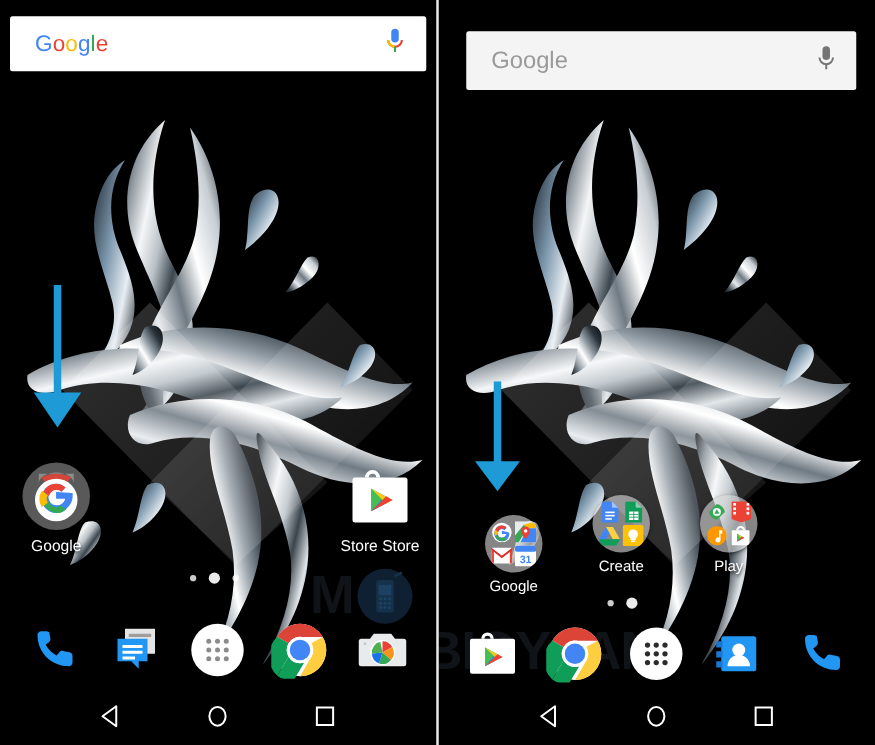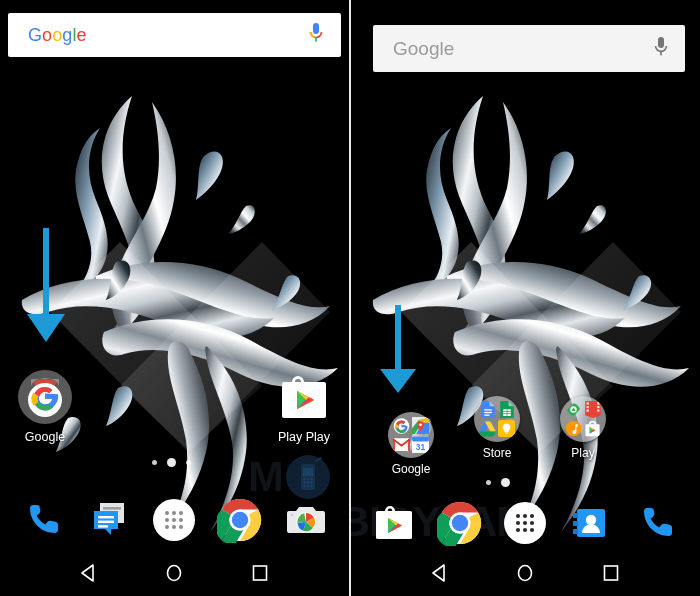--- a/index.html
+++ b/index.html
@@ -240,21 +240,21 @@
       <div class="glyph">
         <svg width="56" height="56" viewBox="0 0 56 56">
           <path d="M16 13 a6 6 0 0 1 12 0 h-3 a3 3 0 0 0 -6 0 z" fill="#ffffff"></path>
           <rect x="6" y="13" width="44" height="36" rx="2" fill="#ffffff"></rect>
           <path d="M21 22 L38 31 L21 40 Z" fill="#00A0E9"></path>
           <path d="M21 22 L31.5 28 L21 40 Z" fill="#44BE54"></path>
           <path d="M21 22 L38 31 L33 34 Z" fill="#F7CB15"></path>
           <path d="M21 40 L38 31 L33 28 Z" fill="#EE4237"></path>
         </svg>
       </div>
-      <div class="lbl">Play Play</div>
+      <div class="lbl">Store Store</div>
     </div>
 
     <div class="dots" style="left:152px;top:458px;">
       <i class="sm"></i>
       <i class="lg"></i>
       <i class="sm"></i>
     </div>
 
     <div class="dock" style="top:494px;height:52px;padding:0 10px;box-sizing:border-box;">
       <div class="d">
@@ -476,21 +476,21 @@
           </div>
           <div class="cell">
             <svg width="17" height="17" viewBox="0 0 24 24">
               <rect width="24" height="24" rx="3" fill="#FFC107"></rect>
               <path d="M12 5 a5.4 5.4 0 0 0 -3 9.9 v2.1 h6 v-2.1 A5.4 5.4 0 0 0 12 5 z" fill="#fff"></path>
               <rect x="9.6" y="17.6" width="4.8" height="1.5" rx=".7" fill="#fff"></rect>
             </svg>
           </div>
         </div>
       </div>
-      <div class="lbl">Store</div>
+      <div class="lbl">Create</div>
     </div>
 
     <div class="appicon small" style="left:193px;top:396px;">
       <div class="glyph">
         <div class="folder">
           <div class="cell">
             <svg width="17" height="17" viewBox="0 0 24 24">
               <path d="M3 12 L12 3 A12 12 0 0 1 21 12 L12 21 A12 12 0 0 1 3 12 Z" fill="#34A853"></path>
               <circle cx="12" cy="12" r="4.5" fill="#fff"></circle>
               <path d="M12 9 l3 5 h-6 z" fill="#34A853"></path>

